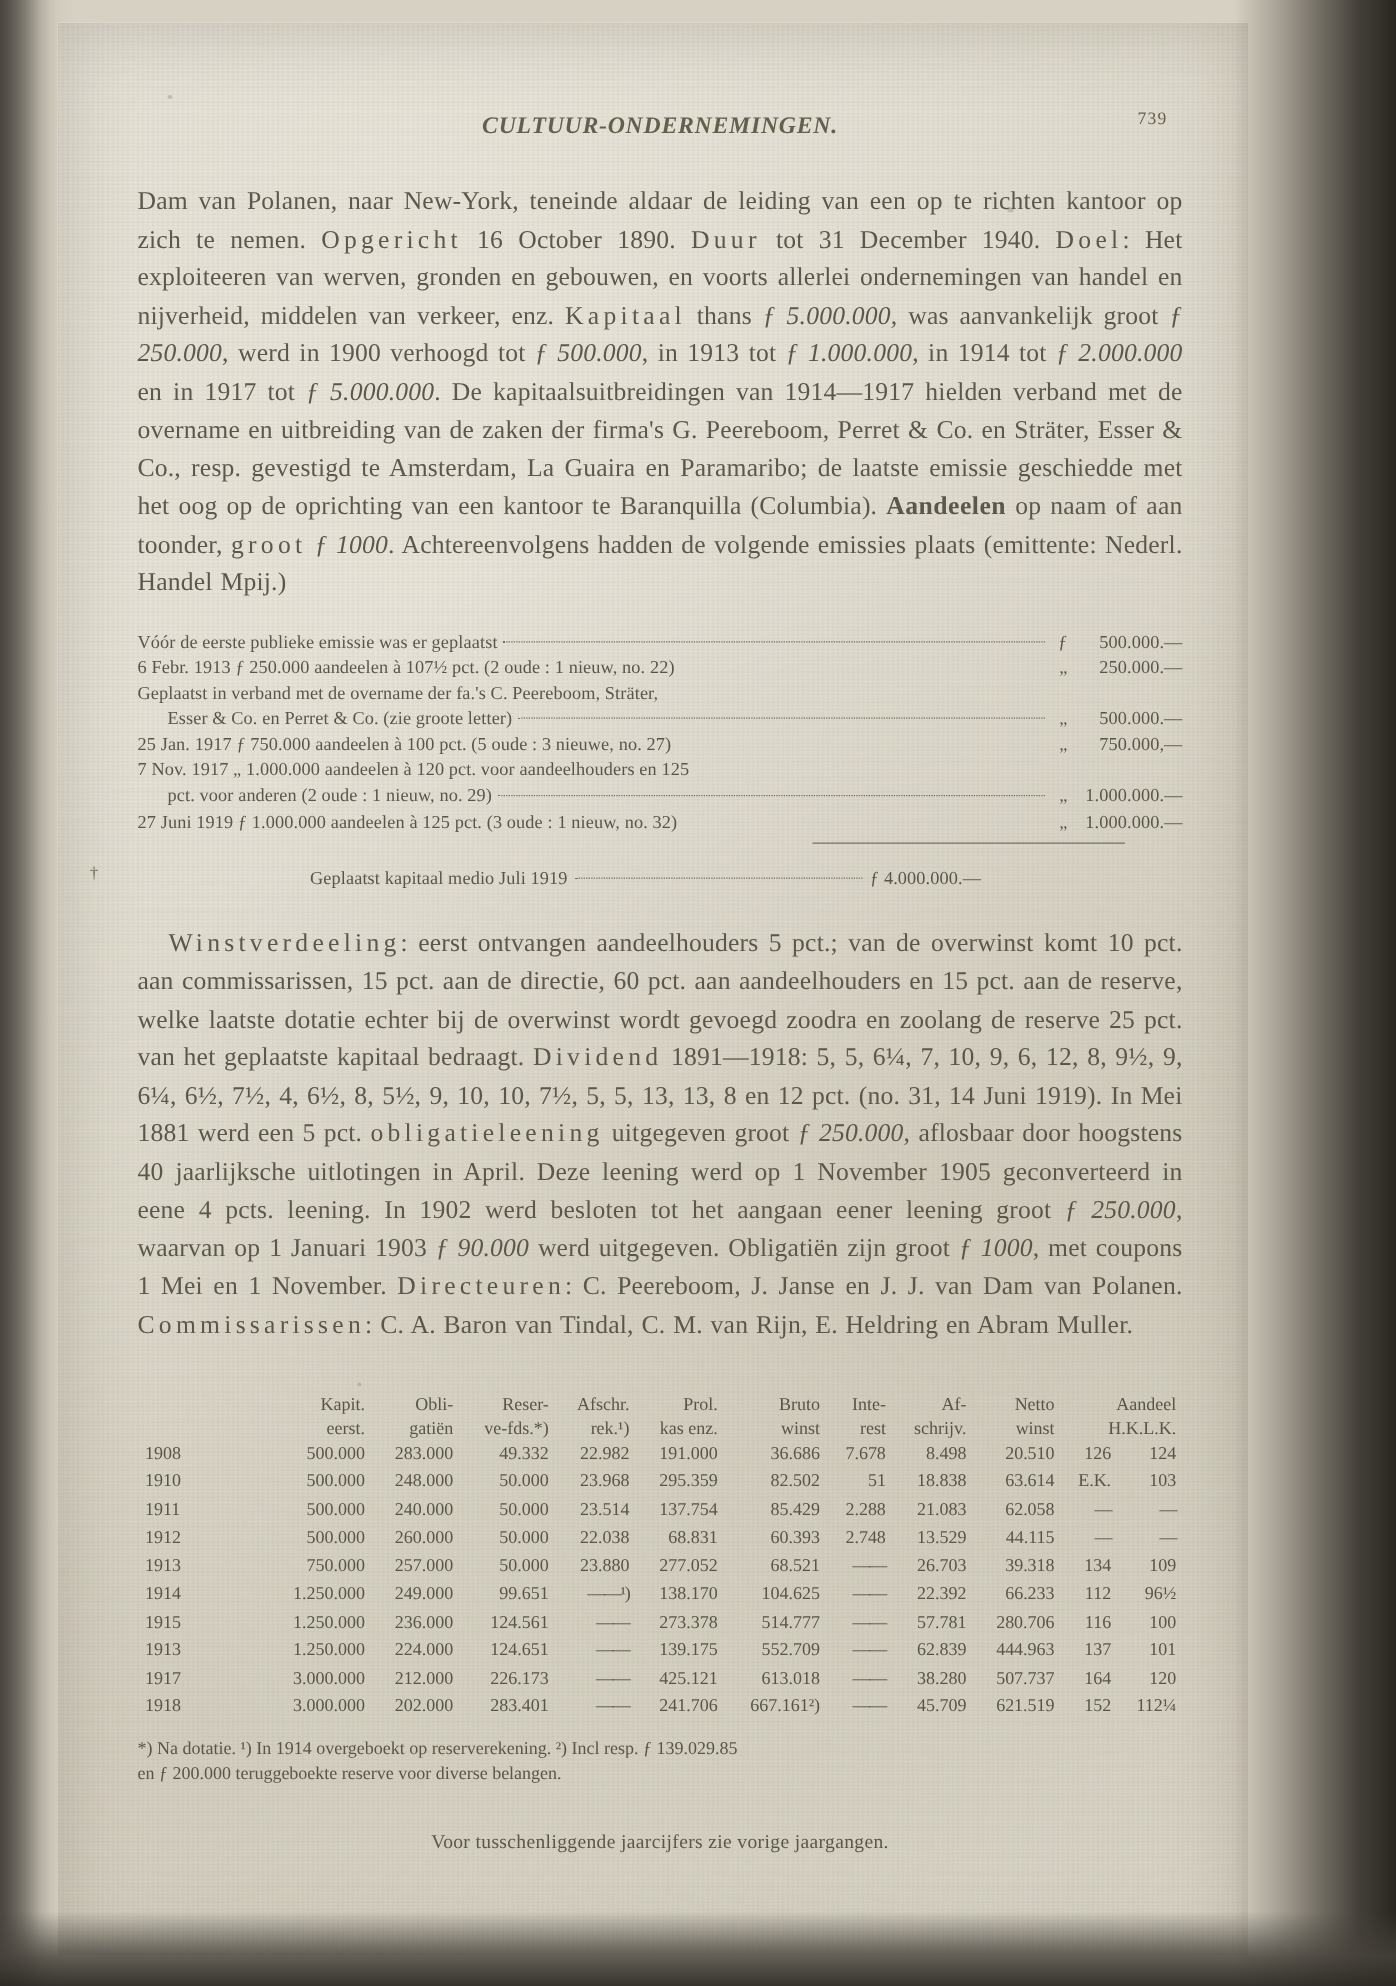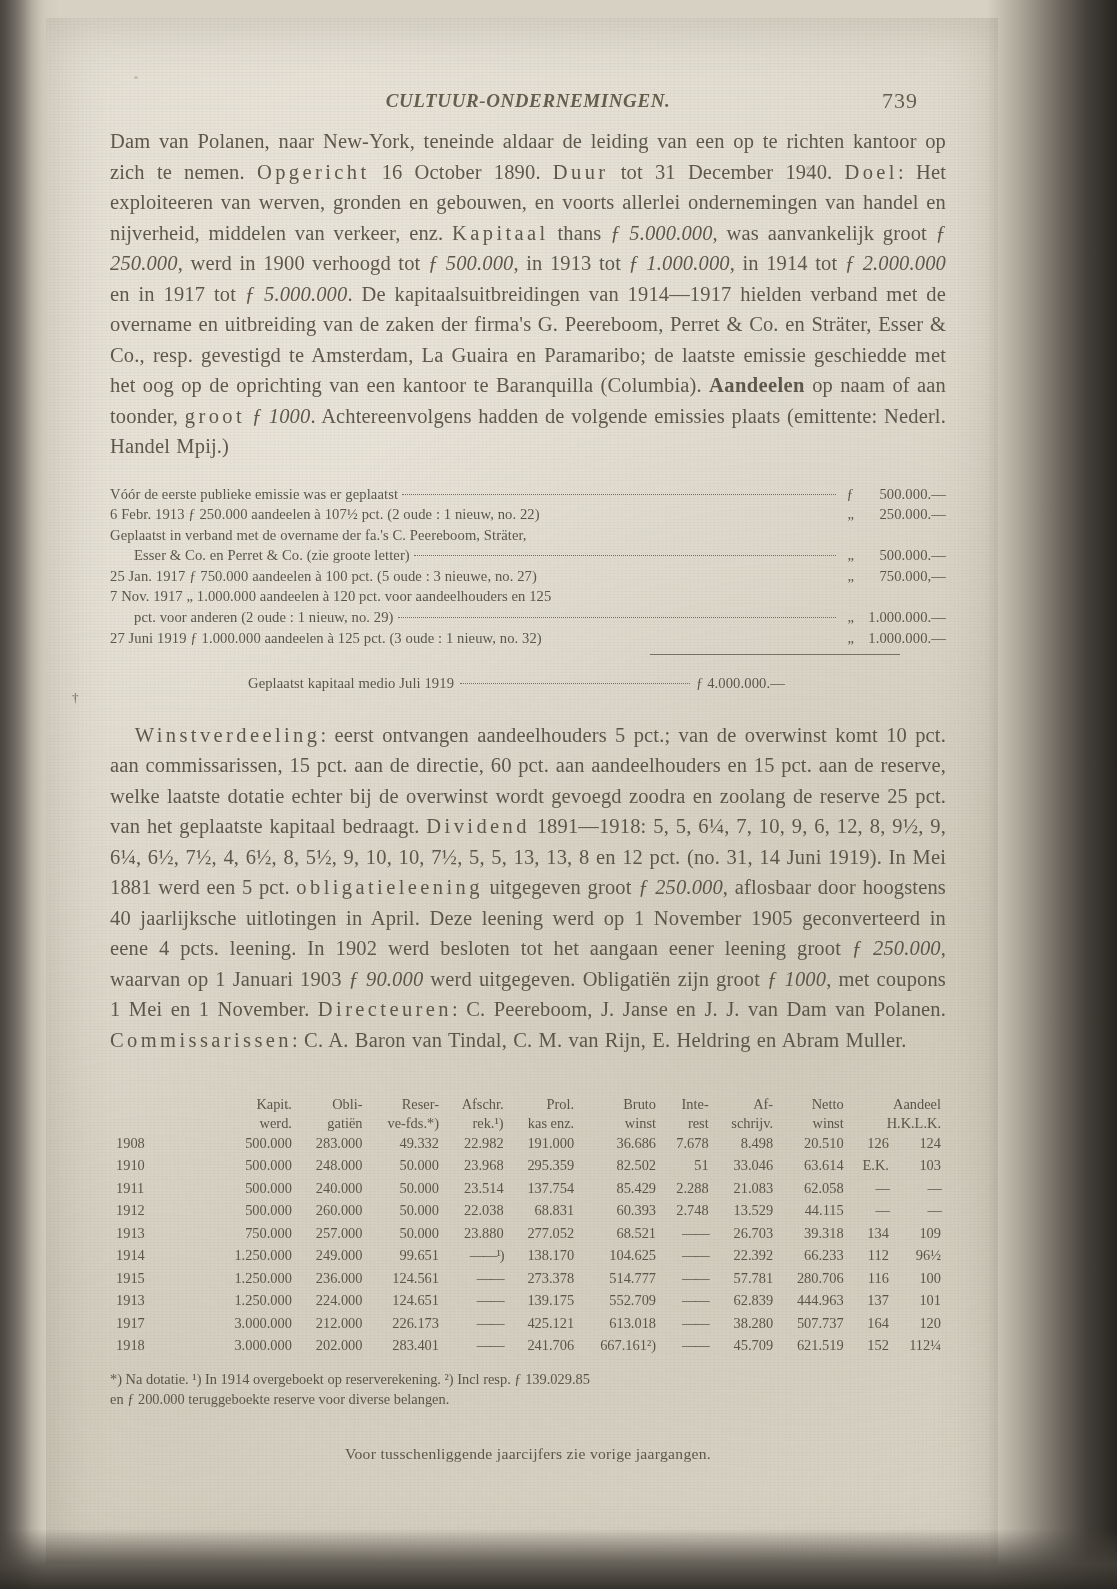--- a/index.html
+++ b/index.html
@@ -56,29 +56,29 @@
   #content{
     position:absolute;inset:0;
     padding:72px 52px 0 64px;
     box-sizing:border-box;
     filter:blur(.25px) contrast(.92);
     opacity:.93;
   }
   
   .runhead{
     display:flex;align-items:baseline;justify-content:center;
-    position:relative;margin-bottom:14px;
+    position:relative;margin-bottom:34px;
   }
   .runhead .title{
     font-style:italic;font-weight:600;letter-spacing:.6px;
     font-size:19px;color:#58523f;
     font-family:"Liberation Serif", serif;
   }
   .runhead .folio{
-    position:absolute;right:28px;top:-2px;font-size:22px;color:#58523f;letter-spacing:1px;
+    position:absolute;right:12px;top:-2px;font-size:14px;color:#58523f;letter-spacing:1px;
   }
   
   .prose{
     font-size:20.5px;line-height:30.5px;text-align:justify;
     color:#4f4a3c;letter-spacing:.15px;
     word-spacing:1px;
   }
   .prose p{margin:0;}
   .sp{letter-spacing:3.4px;}
   .bold{font-weight:bold;letter-spacing:.4px;}
@@ -245,21 +245,21 @@
             <th>Afschr.</th>
             <th>Prol.</th>
             <th>Bruto</th>
             <th>Inte-</th>
             <th>Af-</th>
             <th>Netto</th>
             <th colspan="2">Aandeel</th>
           </tr>
           <tr>
             <th class="yr"></th>
-            <th>werd.</th>
+            <th>eerst.</th>
             <th>gatiën</th>
             <th>ve-fds.*)</th>
             <th>rek.¹)</th>
             <th>kas enz.</th>
             <th>winst</th>
             <th>rest</th>
             <th>schrijv.</th>
             <th>winst</th>
             <th colspan="2">H.K.L.K.</th>
           </tr>
@@ -281,21 +281,21 @@
             </tr>
             <tr>
               <td class="yr">1910</td>
               <td>500.000</td>
               <td>248.000</td>
               <td>50.000</td>
               <td>23.968</td>
               <td>295.359</td>
               <td>82.502</td>
               <td>51</td>
-              <td>33.046</td>
+              <td>18.838</td>
               <td>63.614</td>
               <td>E.K.</td>
               <td>103</td>
             </tr>
             <tr>
               <td class="yr">1911</td>
               <td>500.000</td>
               <td>240.000</td>
               <td>50.000</td>
               <td>23.514</td>

